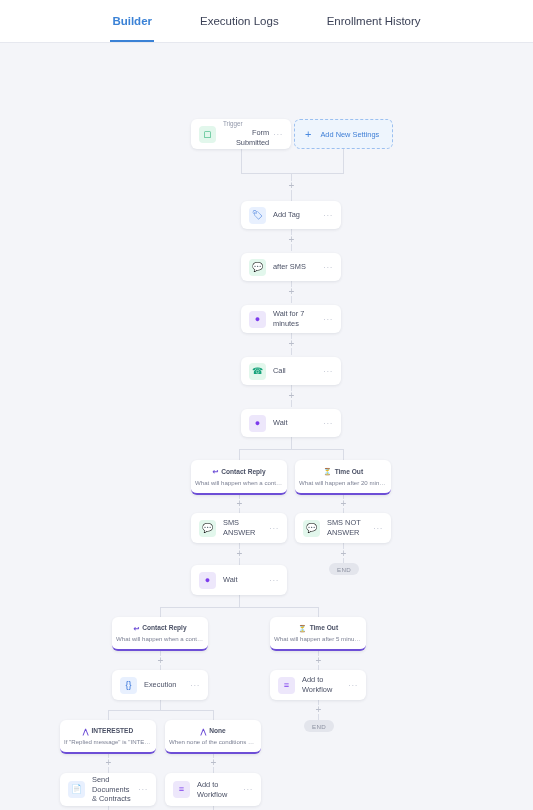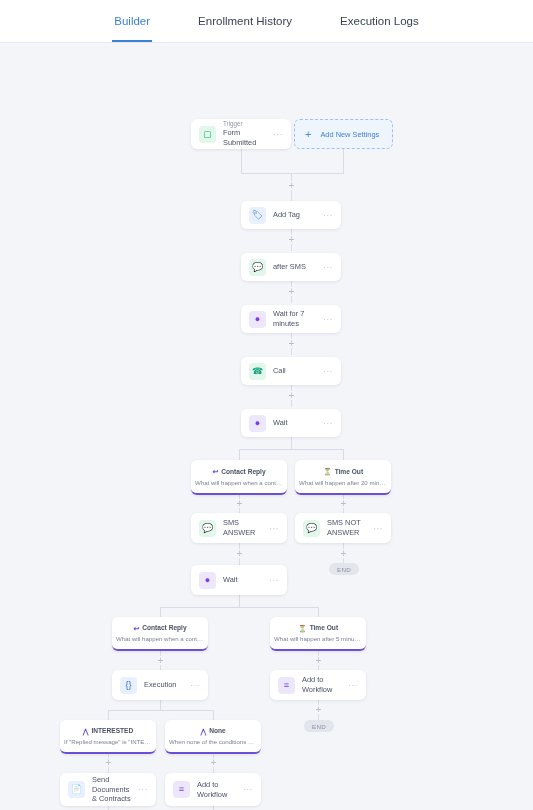--- a/index.html
+++ b/index.html
@@ -22,21 +22,21 @@
   }
   .tab {
     display: flex; align-items: center;
     padding: 0 24px;
     font-size: 11.5px;
     color: #3c4257;
     cursor: pointer;
     position: relative;
     white-space: nowrap;
   }
-  .tab.active { color: #3b82d6; font-weight: normal; }
+  .tab.active { color: #3b82d6; font-weight: bold; }
   .tab.active::after {
     content: "";
     position: absolute; left: 22px; right: 22px; bottom: 0;
     height: 2px; background: #3b82d6;
   }
 
   
   .canvas {
     position: relative;
     width: 533px;
@@ -98,21 +98,21 @@
   
   .ic-green { background: #e2f7ec; color: #1aab6b; }
   .ic-blue  { background: #e8f0fe; color: #2f6fd8; }
   .ic-purple{ background: #ede7fb; color: #7c3aed; }
   .ic-mint  { background: #e2f7ec; color: #16a37b; }
   .ic-doc   { background: #e8f0fe; color: #2f6fd8; }
 
   
   .node.trigger { flex-direction: row; align-items: center; }
   .trigger .tl { font-size: 6.3px; color: #9298aa; line-height: 1.35; }
-  .trigger .tv { font-size: 7.4px; color: #4a5065; line-height: 1.35; }
+  .trigger .tv { font-size: 7.4px; color: #4a5065; line-height: 1.35; text-align: right; }
 
   
   .addtrig {
     position: absolute;
     border: 1px dashed #9cc0f0;
     background: #eef5fd;
     border-radius: 6px;
     display: flex; align-items: center;
     padding: 0 10px;
     cursor: pointer;
@@ -157,24 +157,24 @@
   }
 </style>
 </head>
 <body>
 
 <div class="tabbar">
   <div class="tab active">
     <span>Builder</span>
   </div>
   <div class="tab">
+    <span>Execution Logs</span>
+  </div>
+  <div class="tab">
     <span>Enrollment History</span>
-  </div>
-  <div class="tab">
-    <span>Execution Logs</span>
   </div>
 </div>
 
 <div class="canvas">
 
   <div class="ln vl" style="left:241px; top:105px; height:25px;"></div>
   <div class="ln vl" style="left:343px; top:105px; height:25px;"></div>
   <div class="ln hl" style="left:241px; top:130px; width:103px;"></div>
   <div class="ln vl" style="left:291px; top:130px; height:28px;"></div>
 

